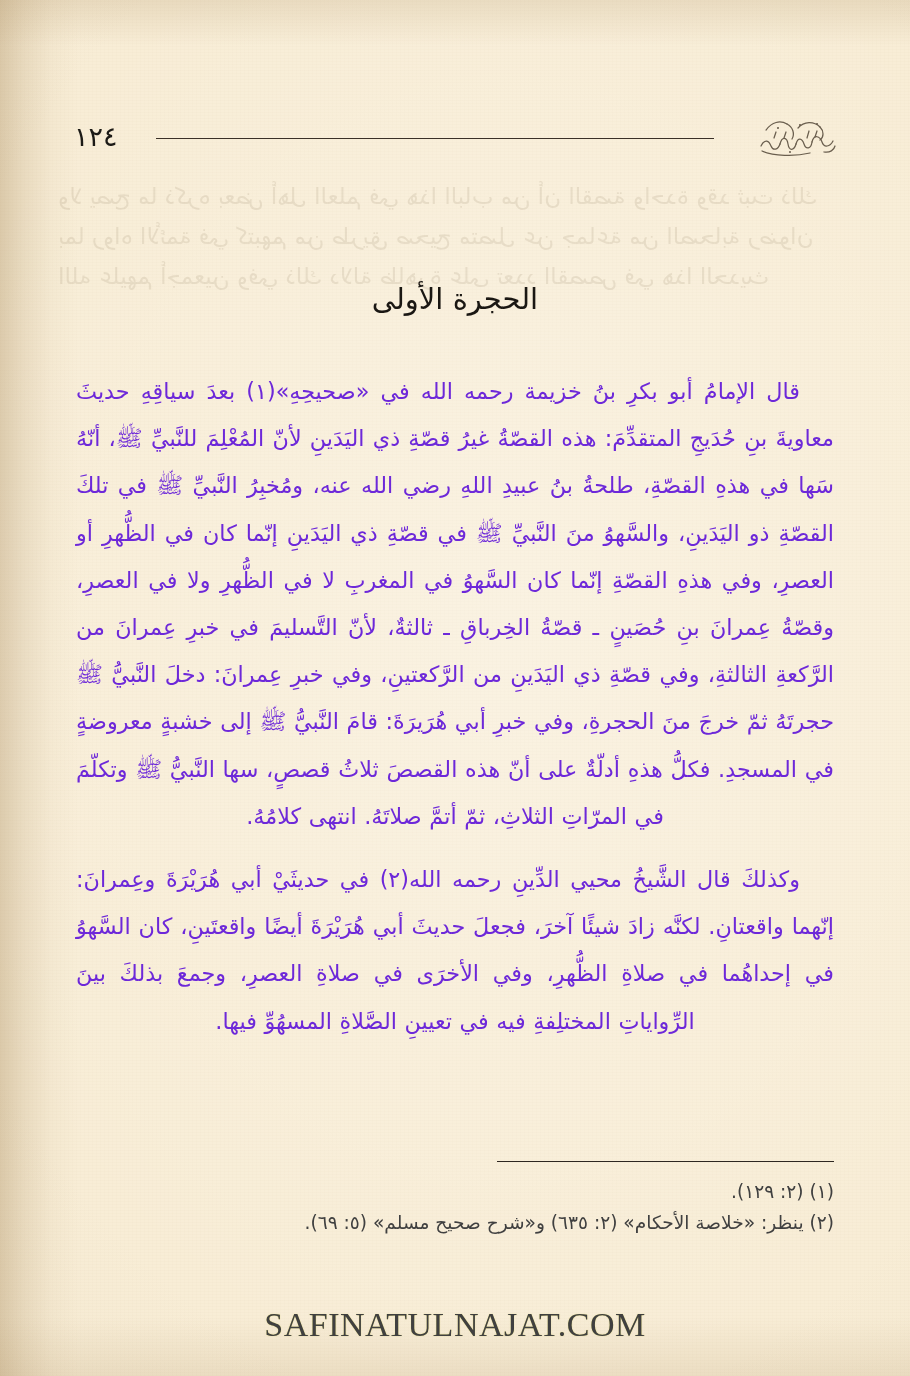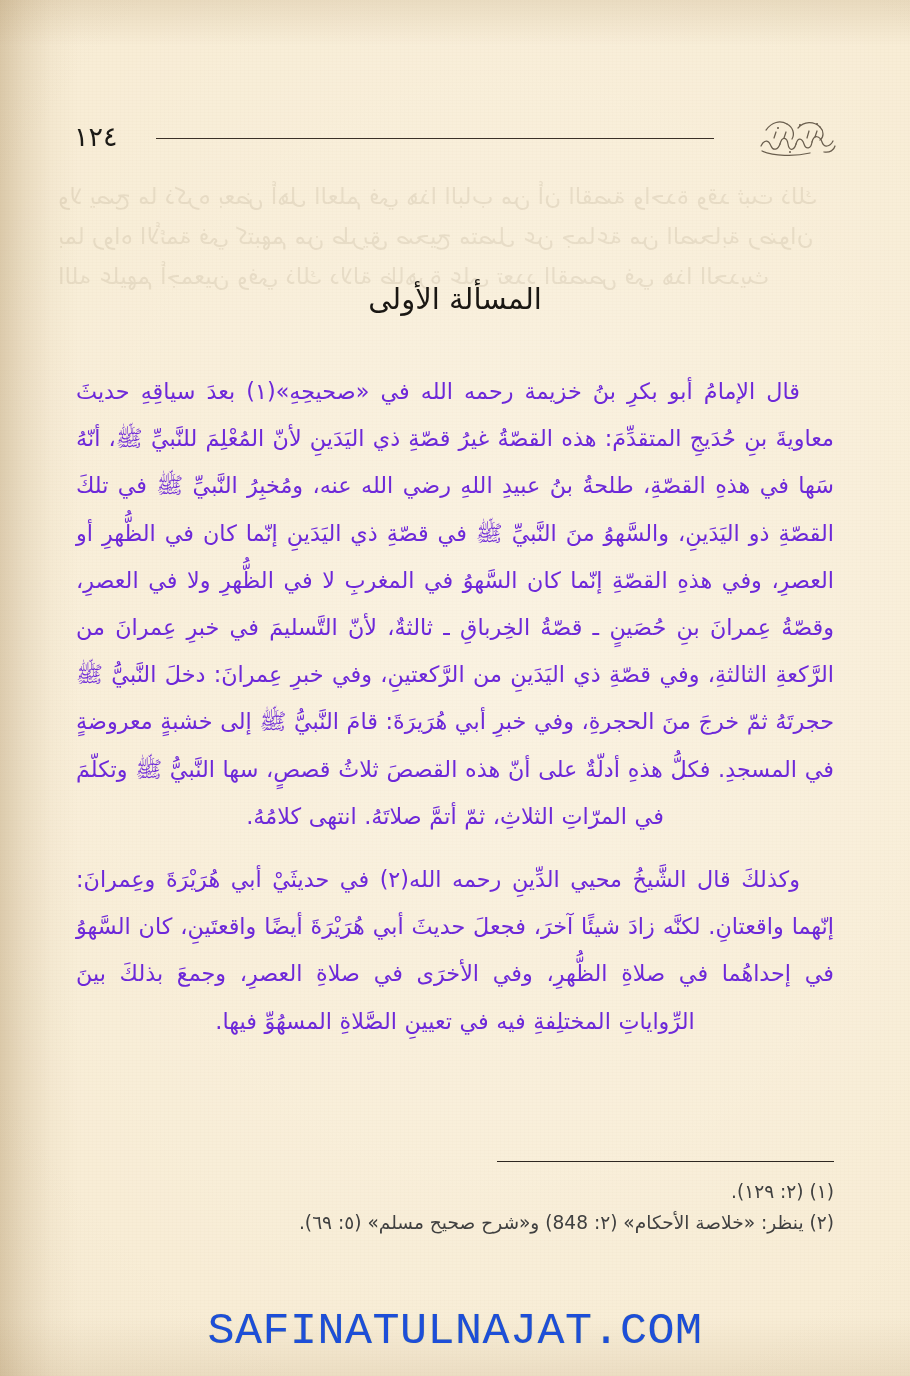--- a/index.html
+++ b/index.html
@@ -192,24 +192,24 @@
     white-space: nowrap;
   }
 
   
   .watermark {
     position: absolute;
     left: 0; right: 0;
     top: 1306px;
     text-align: center;
     direction: ltr;
-    font-family: Liberation Mono, monospace;
-    font-size: 45px;
+    font-family: Liberation Serif, serif;
+    font-size: 34px;
     letter-spacing: 0.5px;
-    color: #1d4ed8;
+    color: #404040;
     text-shadow: 0 0 1px rgba(200,200,20,.55);
     pointer-events: none;
     user-select: none;
   }
 </style>
 </head>
 <body>
 
 <div class="page">
 
@@ -247,29 +247,29 @@
         <g fill="#4b3f30">
           <circle cx="24" cy="20" r="1.05"></circle>
           <circle cx="46" cy="17" r="1.05"></circle>
           <circle cx="63" cy="16" r="1.05"></circle>
           <circle cx="36" cy="44" r="1"></circle>
         </g>
       </svg>
     </span>
   </div>
 
-  <div class="section-title">المسألة الأولى</div>
+  <div class="section-title">الحجرة الأولى</div>
 
   <div class="body-col">
     <p class="para indent">قال الإمامُ أبو بكرِ بنُ خزيمة رحمه الله في «صحيحِهِ»(١) بعدَ سياقِهِ حديثَ معاويةَ بنِ حُدَيجِ المتقدِّمَ: هذه القصّةُ غيرُ قصّةِ ذي اليَدَينِ لأنّ المُعْلِمَ للنَّبيِّ ﷺ، أنّهُ سَها في هذهِ القصّةِ، طلحةُ بنُ عبيدِ اللهِ رضي الله عنه، ومُخبِرُ النَّبيِّ ﷺ في تلكَ القصّةِ ذو اليَدَينِ، والسَّهوُ منَ النَّبيِّ ﷺ في قصّةِ ذي اليَدَينِ إنّما كان في الظُّهرِ أو العصرِ، وفي هذهِ القصّةِ إنّما كان السَّهوُ في المغربِ لا في الظُّهرِ ولا في العصرِ، وقصّةُ عِمرانَ بنِ حُصَينٍ ـ قصّةُ الخِرباقِ ـ ثالثةٌ، لأنّ التَّسليمَ في خبرِ عِمرانَ من الرَّكعةِ الثالثةِ، وفي قصّةِ ذي اليَدَينِ من الرَّكعتينِ، وفي خبرِ عِمرانَ: دخلَ النَّبيُّ ﷺ حجرتَهُ ثمّ خرجَ منَ الحجرةِ، وفي خبرِ أبي هُرَيرَةَ: قامَ النَّبيُّ ﷺ إلى خشبةٍ معروضةٍ في المسجدِ. فكلُّ هذهِ أدلّةٌ على أنّ هذه القصصَ ثلاثُ قصصٍ، سها النَّبيُّ ﷺ وتكلّمَ في المرّاتِ الثلاثِ، ثمّ أتمَّ صلاتَهُ. انتهى كلامُهُ.</p>
     <p class="para indent">وكذلكَ قال الشَّيخُ محيي الدِّينِ رحمه الله(٢) في حديثَيْ أبي هُرَيْرَةَ وعِمرانَ: إنّهما واقعتانِ. لكنَّه زادَ شيئًا آخرَ، فجعلَ حديثَ أبي هُرَيْرَةَ أيضًا واقعتَينِ، كان السَّهوُ في إحداهُما في صلاةِ الظُّهرِ، وفي الأخرَى في صلاةِ العصرِ، وجمعَ بذلكَ بينَ الرِّواياتِ المختلِفةِ فيه في تعيينِ الصَّلاةِ المسهُوِّ فيها.</p>
   </div>
 
   <div class="footnote-rule"></div>
 
   <div class="footnotes">
     <p class="footnote">(١) (٢: ١٢٩).</p>
-    <p class="footnote">(٢) ينظر: «خلاصة الأحكام» (٢: 848) و«شرح صحيح مسلم» (٥: ٦٩).</p>
+    <p class="footnote">(٢) ينظر: «خلاصة الأحكام» (٢: ٦٣٥) و«شرح صحيح مسلم» (٥: ٦٩).</p>
   </div>
 
   <div class="watermark">SAFINATULNAJAT.COM</div>
 
 </div>
 
 </body></html>

